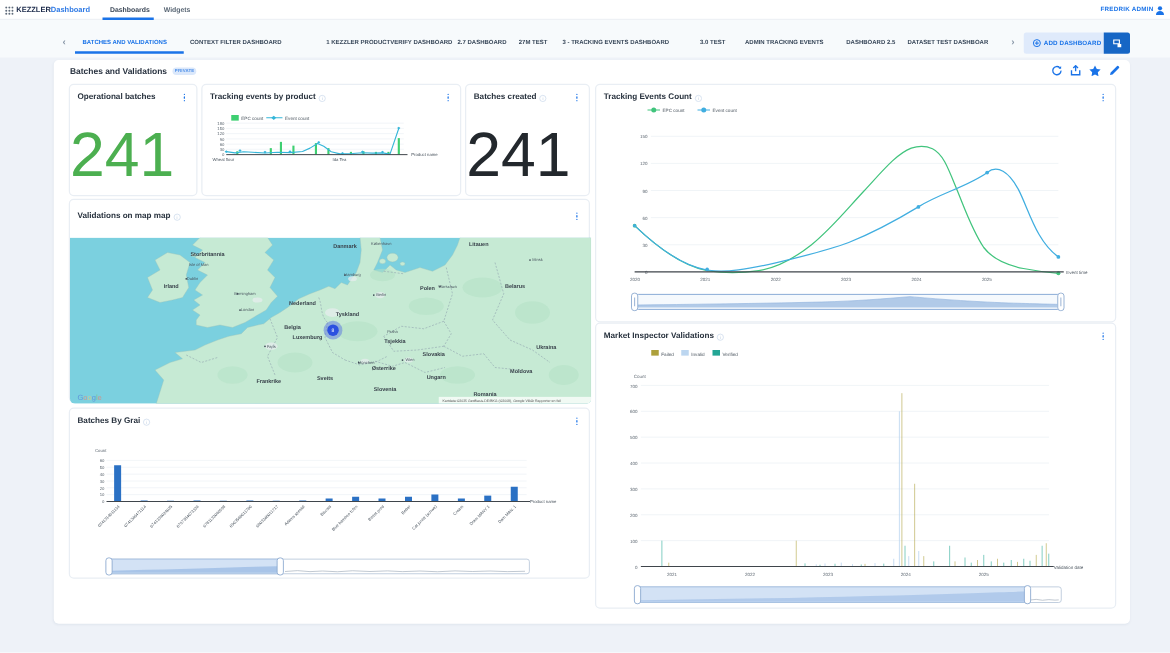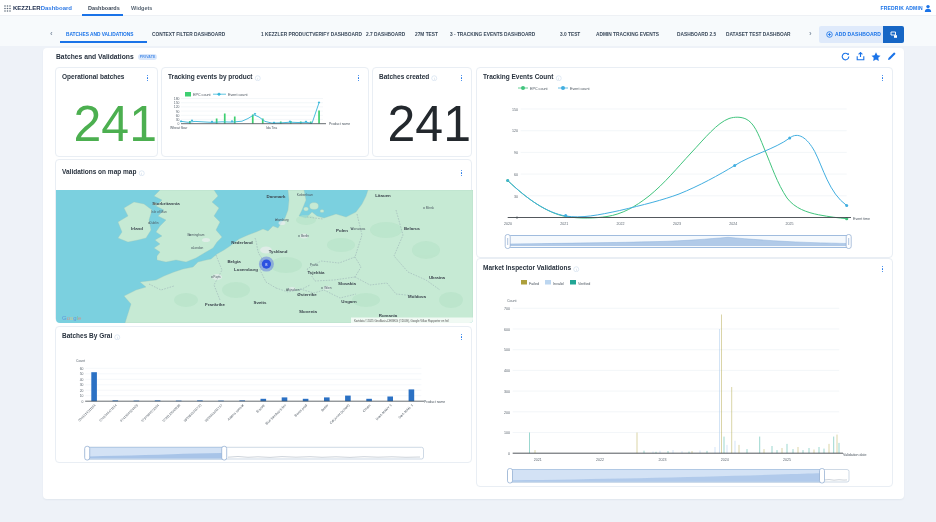--- a/index.html
+++ b/index.html
@@ -35,21 +35,21 @@
 .kebab{position:absolute;top:7px;width:3px;color:#1a73e8}
 .kebab i{display:block;width:1.4px;height:1.4px;border-radius:50%;background:#1a73e8;margin:0 0 1.1px 0}
 .info{display:inline-block;vertical-align:-1.5px;width:11px;height:11px;border:1.4px solid #c3d4e8;border-radius:50%;color:#b6c9de;font-size:7px;font-weight:400;text-align:center;line-height:11px;font-style:normal;margin-left:5px}
 #cardA{left:55px;top:67px;width:103px;height:90px}
 #cardB{left:161px;top:67px;width:208px;height:90px}
 #cardC{left:372px;top:67px;width:100px;height:90px}
 #cardMap{left:55px;top:159px;width:417px;height:163px}
 #cardGrai{left:55px;top:326px;width:417px;height:137px}
 #cardTEC{left:476px;top:67px;width:417px;height:191px}
 #cardMIV{left:476px;top:258px;width:417px;height:229px}
-.bignum{position:absolute;left:0;right:0;top:27px;text-align:right;font-size:50px;font-weight:400}
+.bignum{position:absolute;left:0;right:0;top:27px;text-align:left;font-size:50px;font-weight:400}
 #cardA .bignum{color:#4caf50}
 #cardC .bignum{color:#23282d}
 </style>
 </head>
 <body>
 
 <div id="topnav" class="abs"></div>
 <svg id="gridicon" class="abs" width="7" height="7" viewBox="0 0 7 7">
 <g fill="#5f6b7a">
       <circle cx="1" cy="1" r="0.8"></circle>

